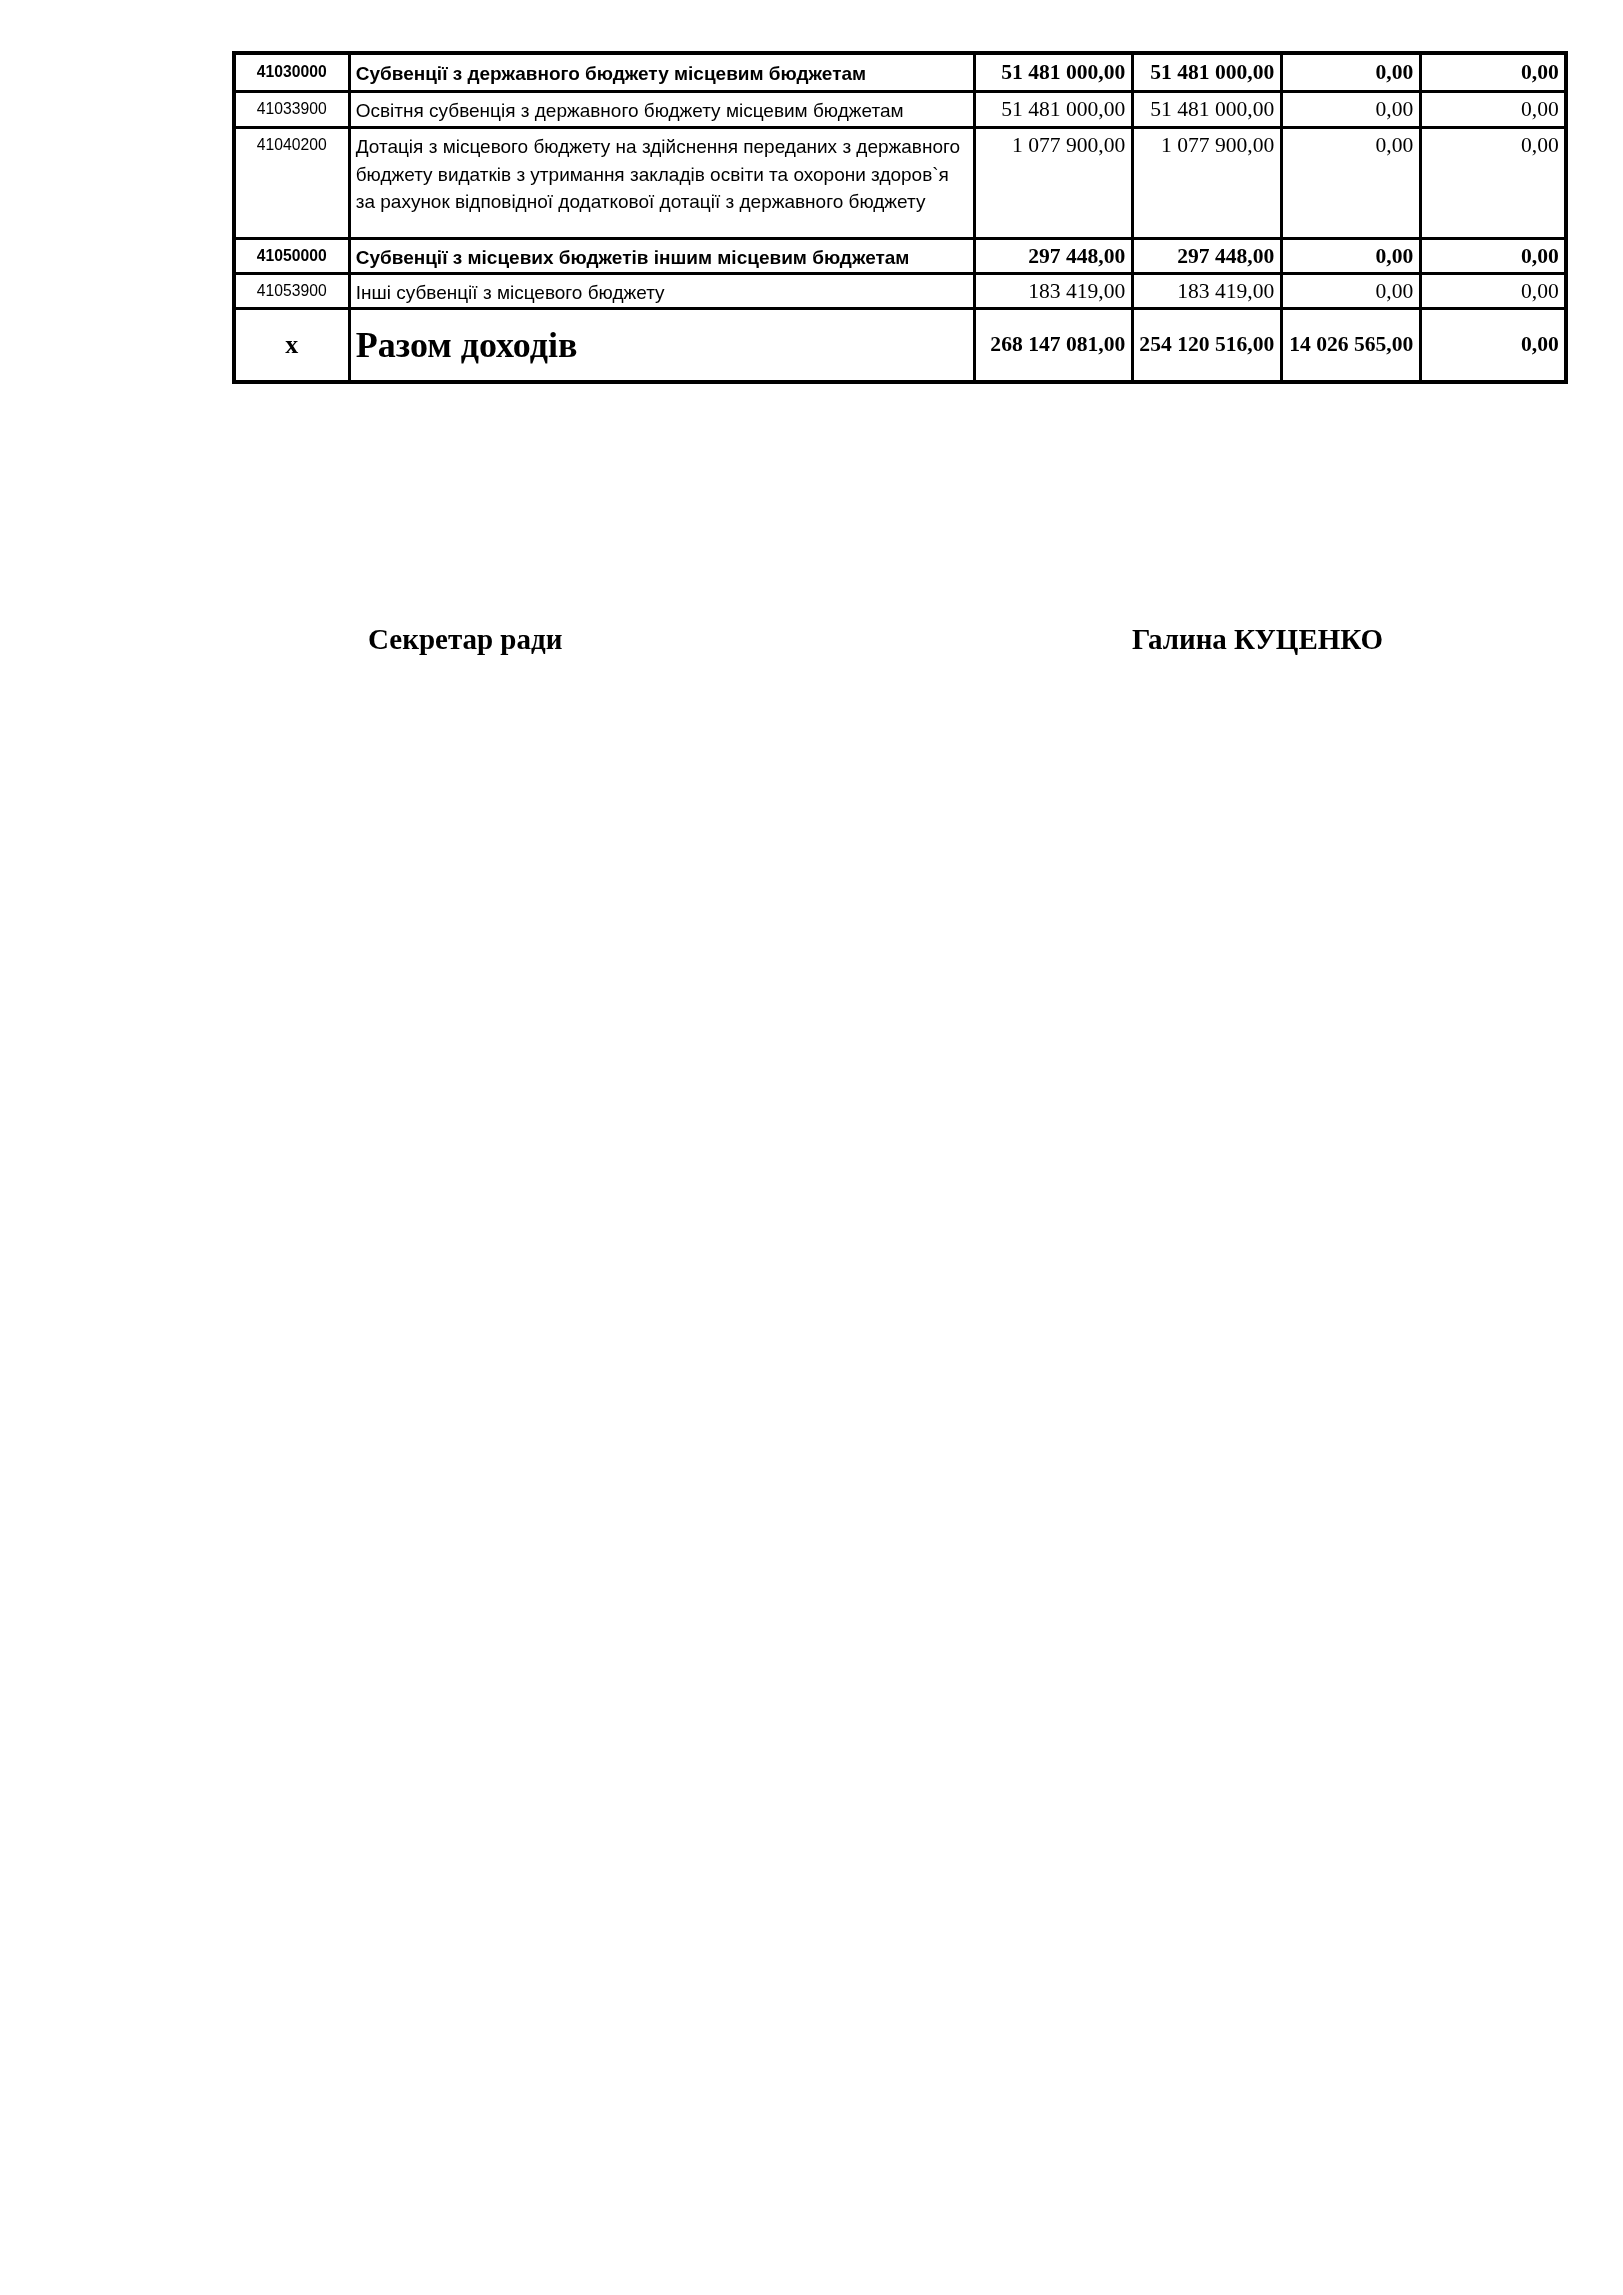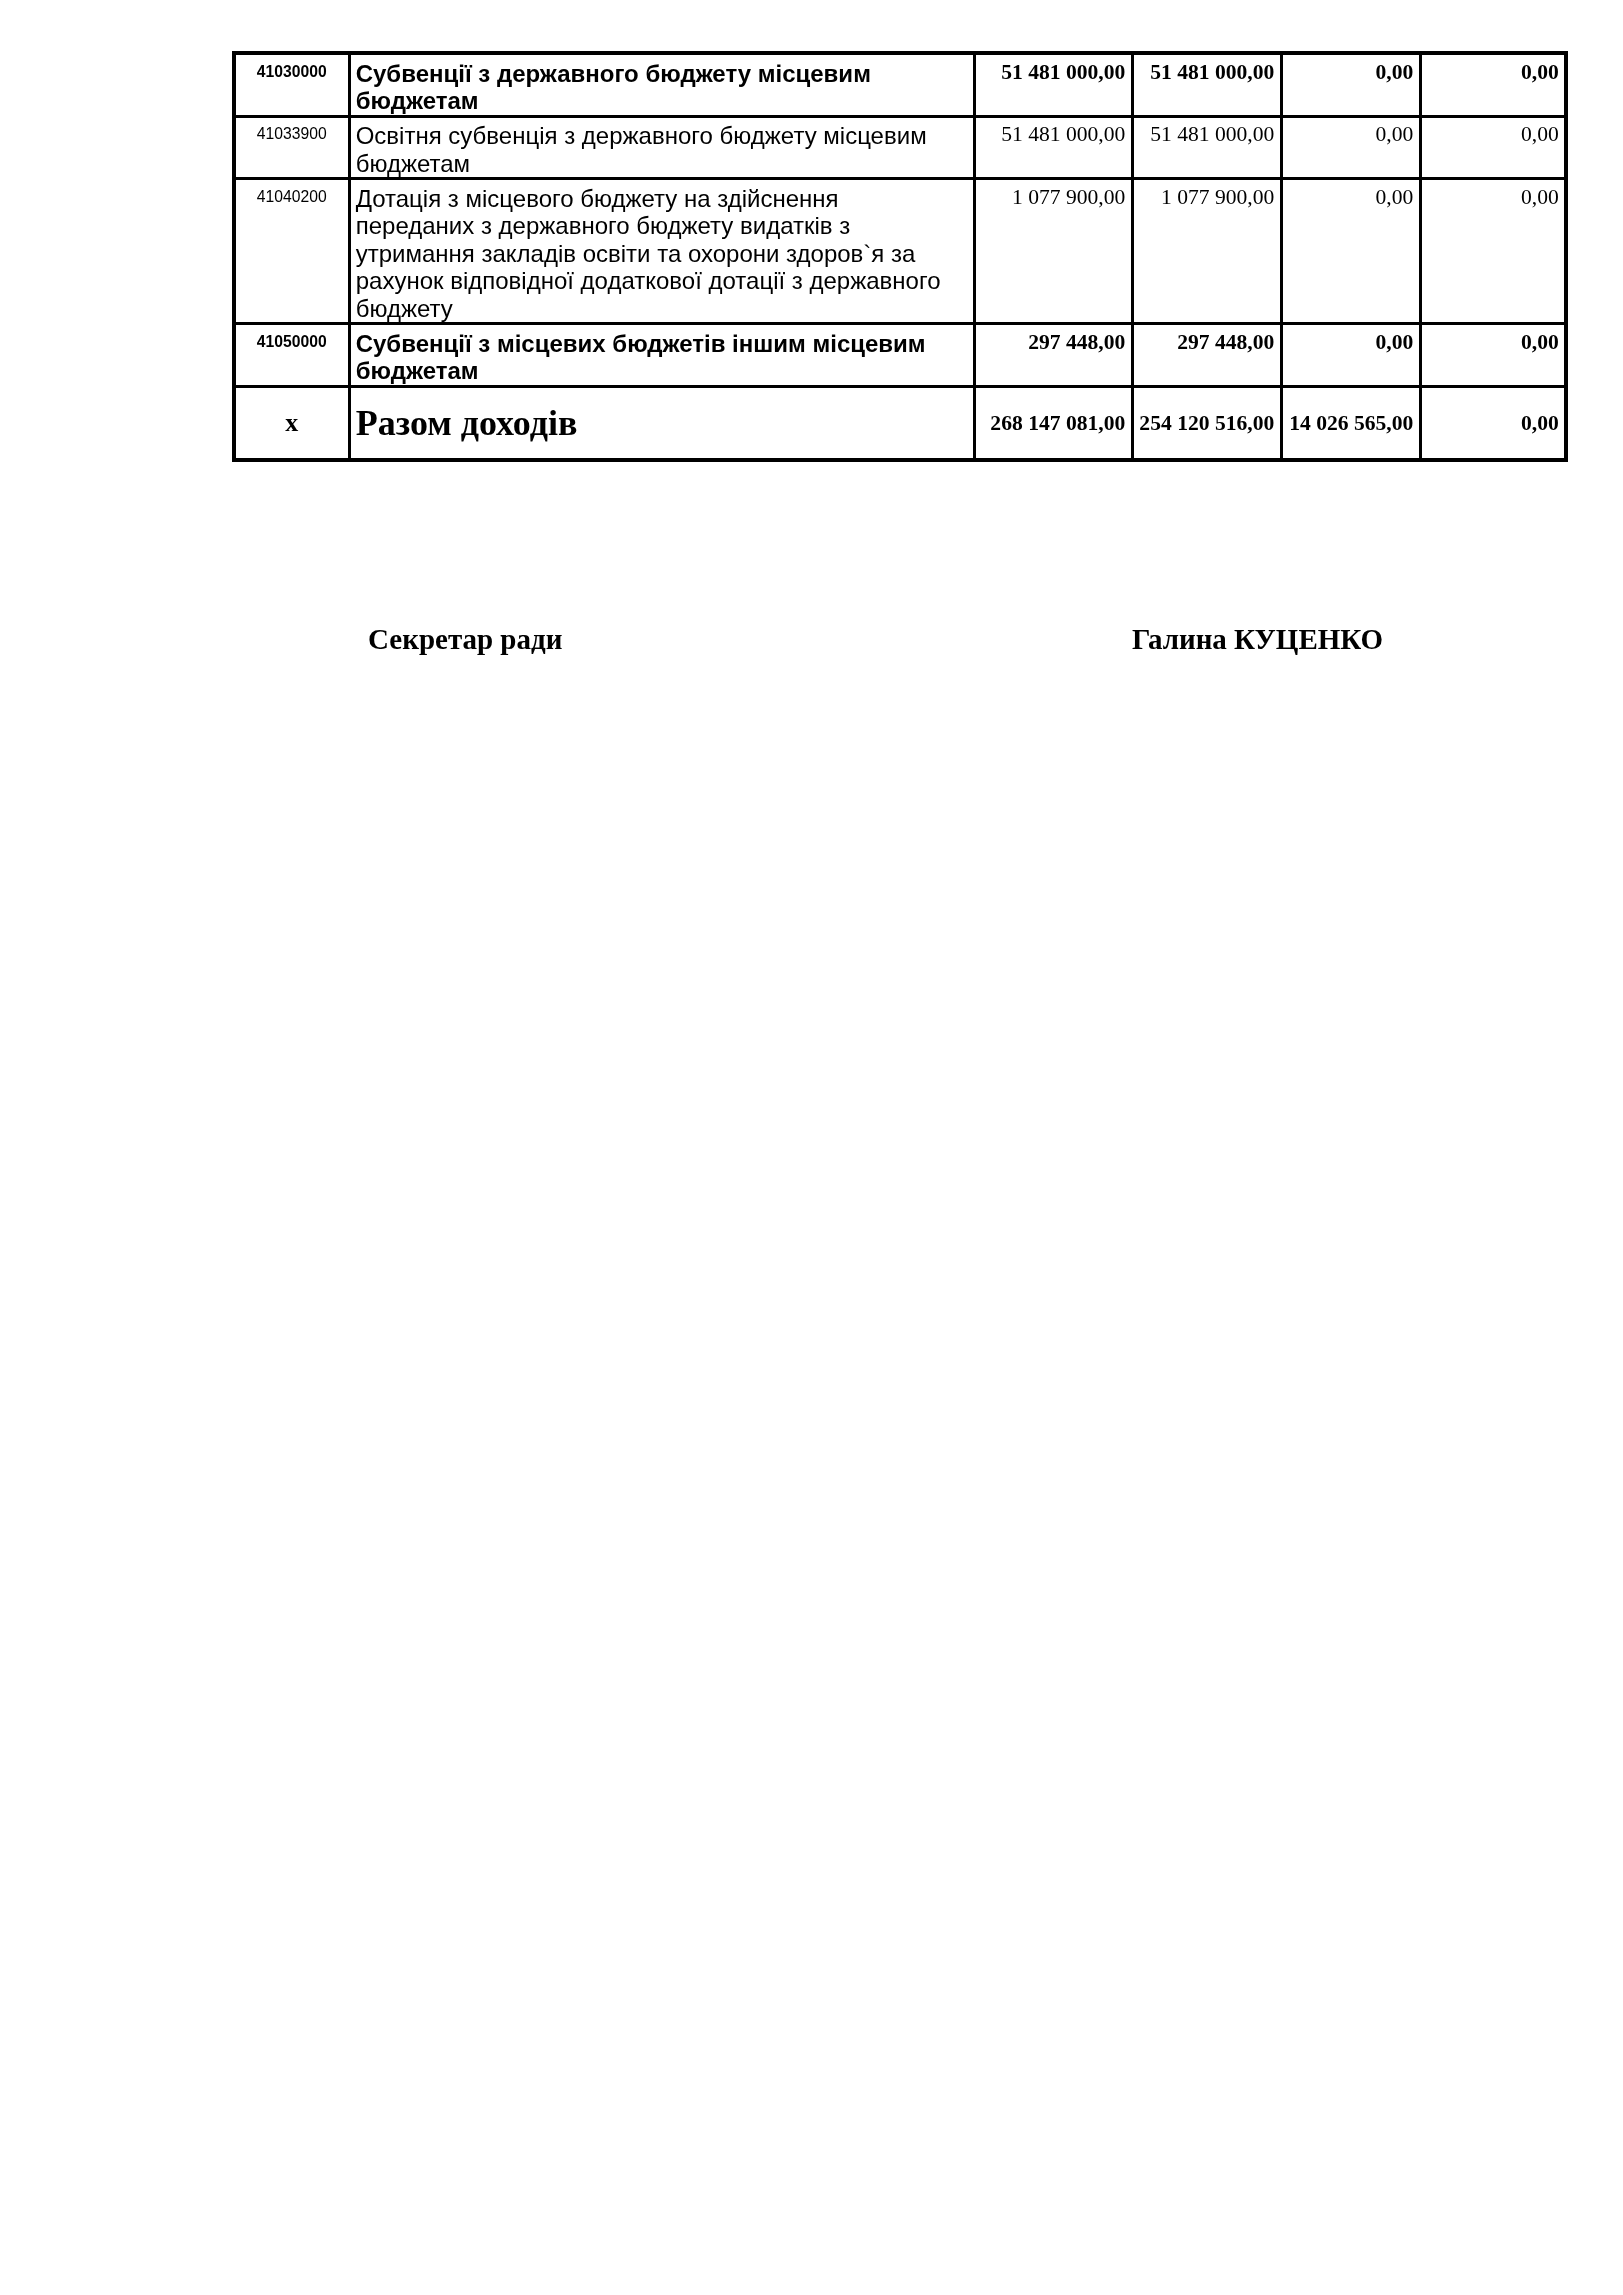--- a/index.html
+++ b/index.html
@@ -45,21 +45,21 @@
   tr.r7 { height: 33px; }
   tr.r8 { height: 74px; }
 
   td.code {
     text-align: center;
     font-size: 15.7px;
     padding: 6.5px 2.6px 0 2.6px;
     line-height: 19.6px;
   }
   td.name {
-    font-size: 24px;
+    font-size: 19px;
     line-height: 27.5px;
     padding: 4.6px 11.8px 0 5.2px;
   }
   td.num {
     font-family: "Liberation Serif", serif;
     font-size: 21.6px;
     text-align: right;
     padding: 4.6px 5.2px 0 0;
     white-space: nowrap;
     margin-left: 16px;
@@ -138,20 +138,28 @@
         <td class="num">0,00</td>
       </tr>
       <tr class="r5 summary">
         <td class="code">41050000</td>
         <td class="name">Субвенції з місцевих бюджетів іншим місцевим бюджетам</td>
         <td class="num">297 448,00</td>
         <td class="num">297 448,00</td>
         <td class="num">0,00</td>
         <td class="num">0,00</td>
       </tr>
+      <tr class="r7">
+        <td class="code">41053900</td>
+        <td class="name">Інші субвенції з місцевого бюджету</td>
+        <td class="num">183 419,00</td>
+        <td class="num">183 419,00</td>
+        <td class="num">0,00</td>
+        <td class="num">0,00</td>
+      </tr>
       <tr class="r8 total">
         <td class="code">x</td>
         <td class="name">Разом доходів</td>
         <td class="num">268 147 081,00</td>
         <td class="num">254 120 516,00</td>
         <td class="num">14 026 565,00</td>
         <td class="num">0,00</td>
       </tr>
     </tbody>
   </table>

